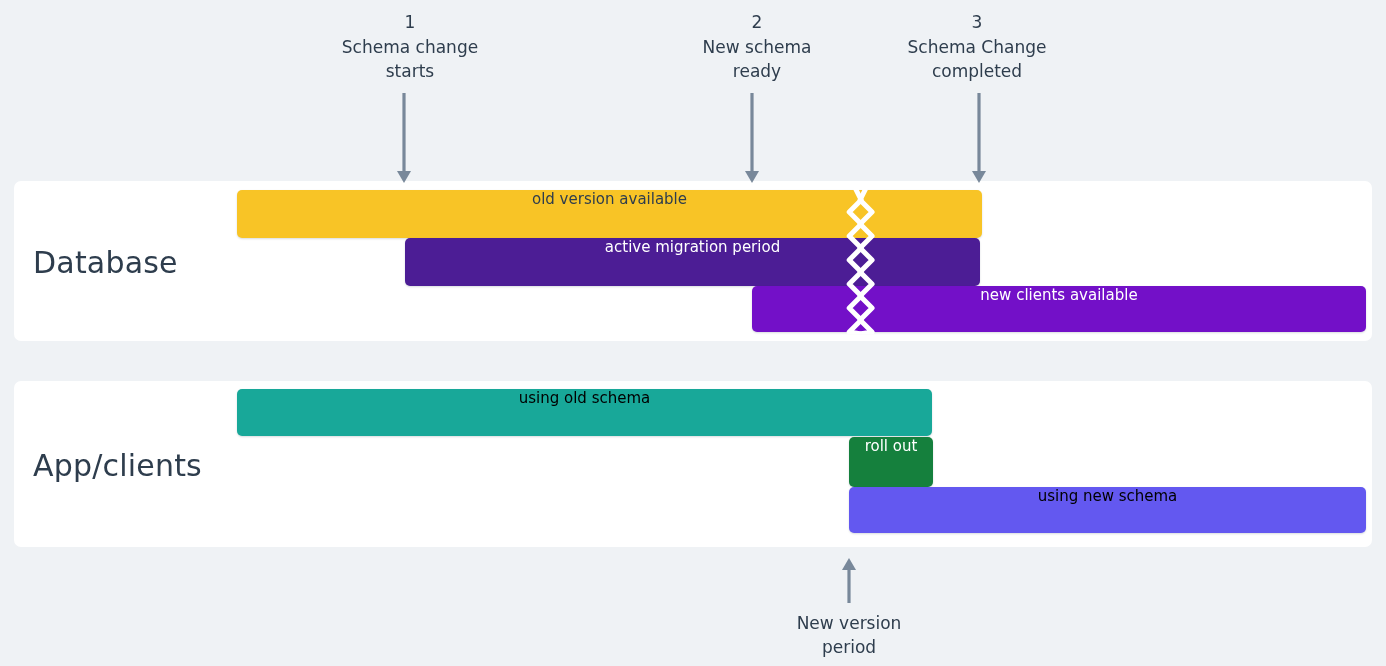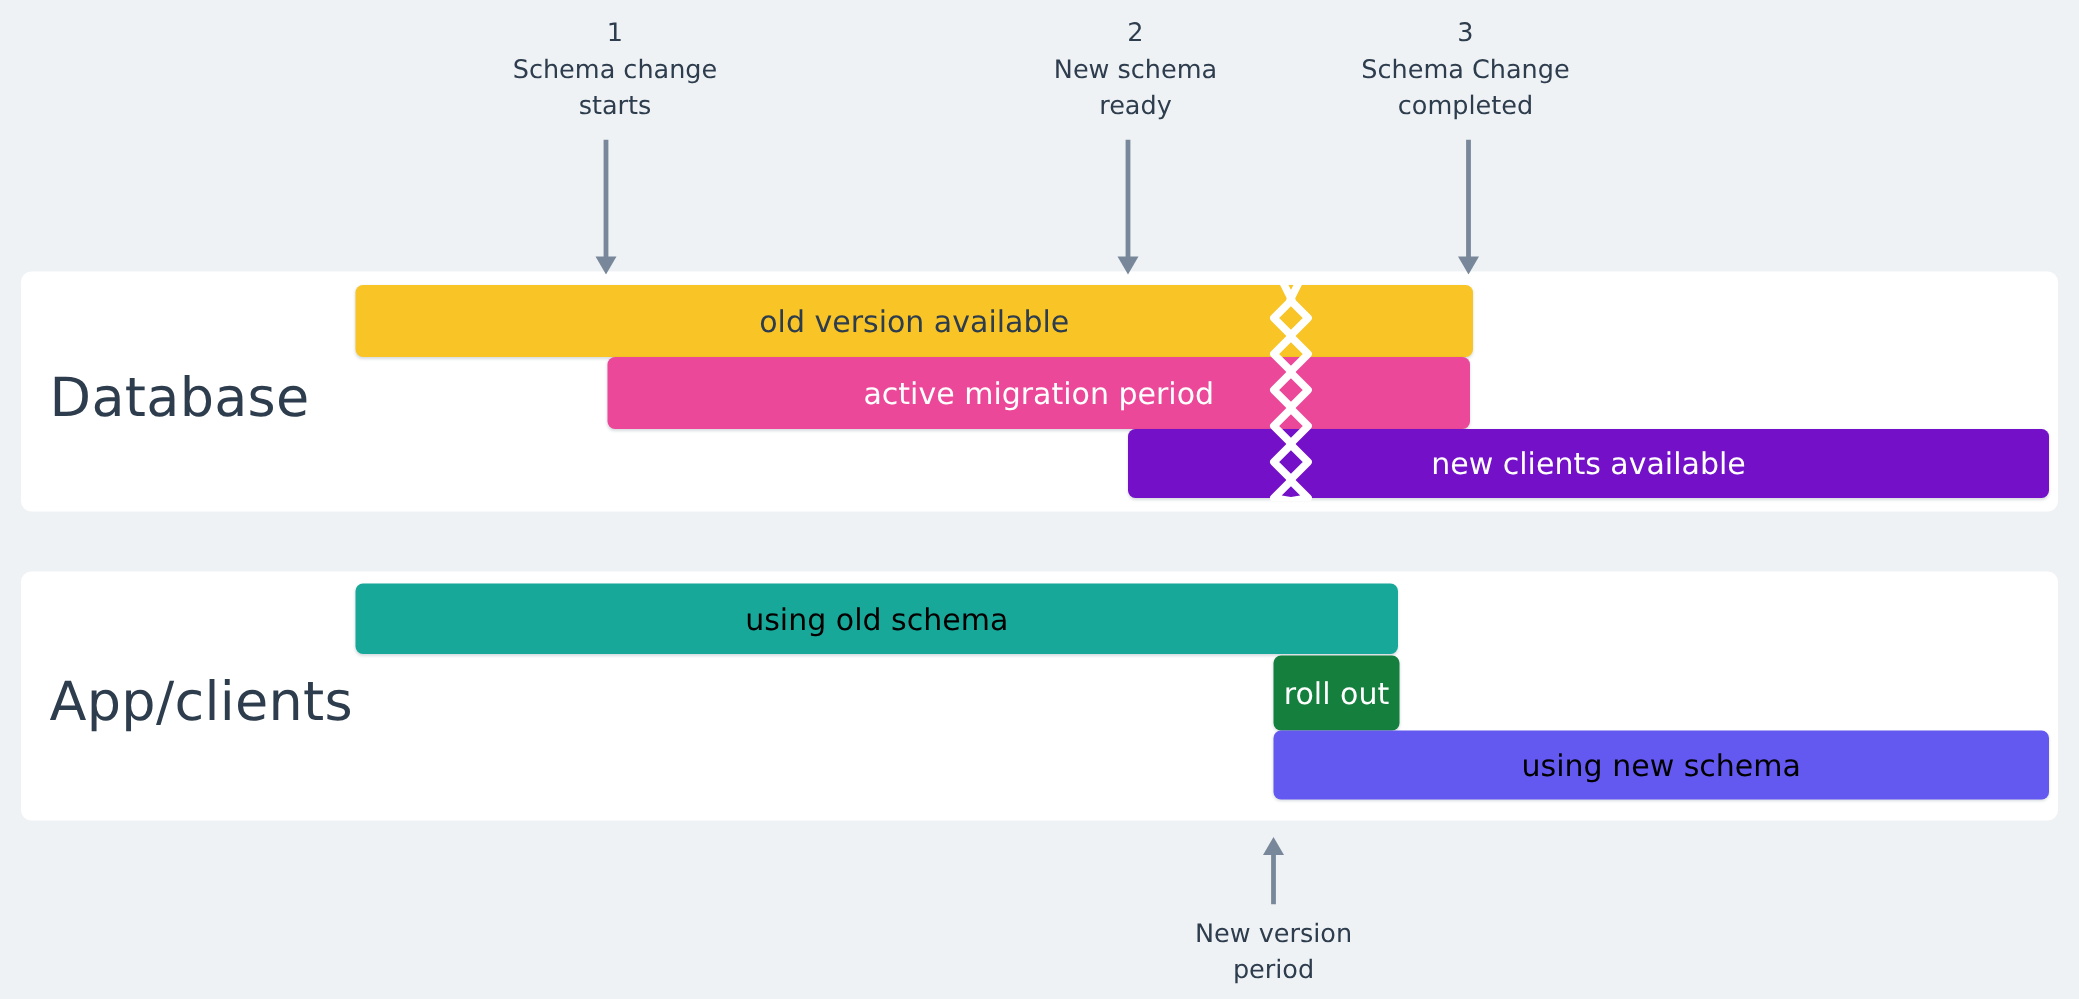--- a/index.html
+++ b/index.html
@@ -48,35 +48,34 @@
   }
 
   
   .panel {
     position: absolute;
     background: #ffffff;
     border-radius: 7px;
   }
   .row-label {
     position: absolute;
-    font-size: 36px;
+    font-size: 30px;
     color: #2e3d4d;
     letter-spacing: 0.2px;
   }
 
   
   .bar {
     position: absolute;
     border-radius: 5px;
     display: flex;
-    align-items: center;
     justify-content: center;
     box-sizing: border-box;
     box-shadow: 0 1px 2px rgba(40,60,80,0.18);
-    font-size: 20px;
+    font-size: 15px;
     overflow: hidden;
   }
   .bar span.bar-label {
     white-space: nowrap;
     position: relative;
     z-index: 3;
   }
 
   
   .squiggle {
@@ -104,21 +103,21 @@
 </style>
 </head>
 <body>
 
 <div id="stage">
     <div class="panel" style="left: 14px; top: 181px; width: 1358px; height: 160px; background: rgb(255, 255, 255);"></div>
     <div class="row-label" style="left: 33px; top: 245px; color: rgb(46, 61, 77);">Database</div>
     <div class="bar" style="left: 237px; top: 190px; width: 745px; height: 48px; background: rgb(248, 196, 38); color: rgb(46, 61, 77); z-index: 3;">
       <span class="bar-label">old version available</span>
     </div>
-    <div class="bar" style="left: 405px; top: 238px; width: 575px; height: 48px; background: #ec4899; color: rgb(255, 255, 255); z-index: 4;">
+    <div class="bar" style="left: 405px; top: 238px; width: 575px; height: 48px; background: #4c1d95; color: rgb(255, 255, 255); z-index: 4;">
       <span class="bar-label">active migration period</span>
     </div>
     <div class="bar" style="left: 752px; top: 286px; width: 614px; height: 46px; background: rgb(115, 16, 200); color: rgb(255, 255, 255); z-index: 5;">
       <span class="bar-label">new clients available</span>
     </div>
     <div class="squiggle" style="left: 845px; top: 188px;"><svg width="34" height="146" viewBox="0 0 34 146">
         <path d="M 10.2 0 L 16.2 12 L 4.199999999999999 24 L 16.2 36 L 4.199999999999999 48 L 16.2 60 L 4.199999999999999 72 L 16.2 84 L 4.199999999999999 96 L 16.2 108 L 4.199999999999999 120 L 16.2 132 L 4.199999999999999 144 L 16.2 146" stroke="#ffffff" stroke-width="5" fill="none" stroke-linecap="round" stroke-linejoin="round"></path>
         <path d="M 21.08 0 L 15.079999999999998 12 L 27.08 24 L 15.079999999999998 36 L 27.08 48 L 15.079999999999998 60 L 27.08 72 L 15.079999999999998 84 L 27.08 96 L 15.079999999999998 108 L 27.08 120 L 15.079999999999998 132 L 27.08 144 L 15.079999999999998 146" stroke="#ffffff" stroke-width="5" fill="none" stroke-linecap="round" stroke-linejoin="round"></path>
       </svg></div>
     <div class="panel" style="left: 14px; top: 381px; width: 1358px; height: 166px; background: rgb(255, 255, 255);"></div>

